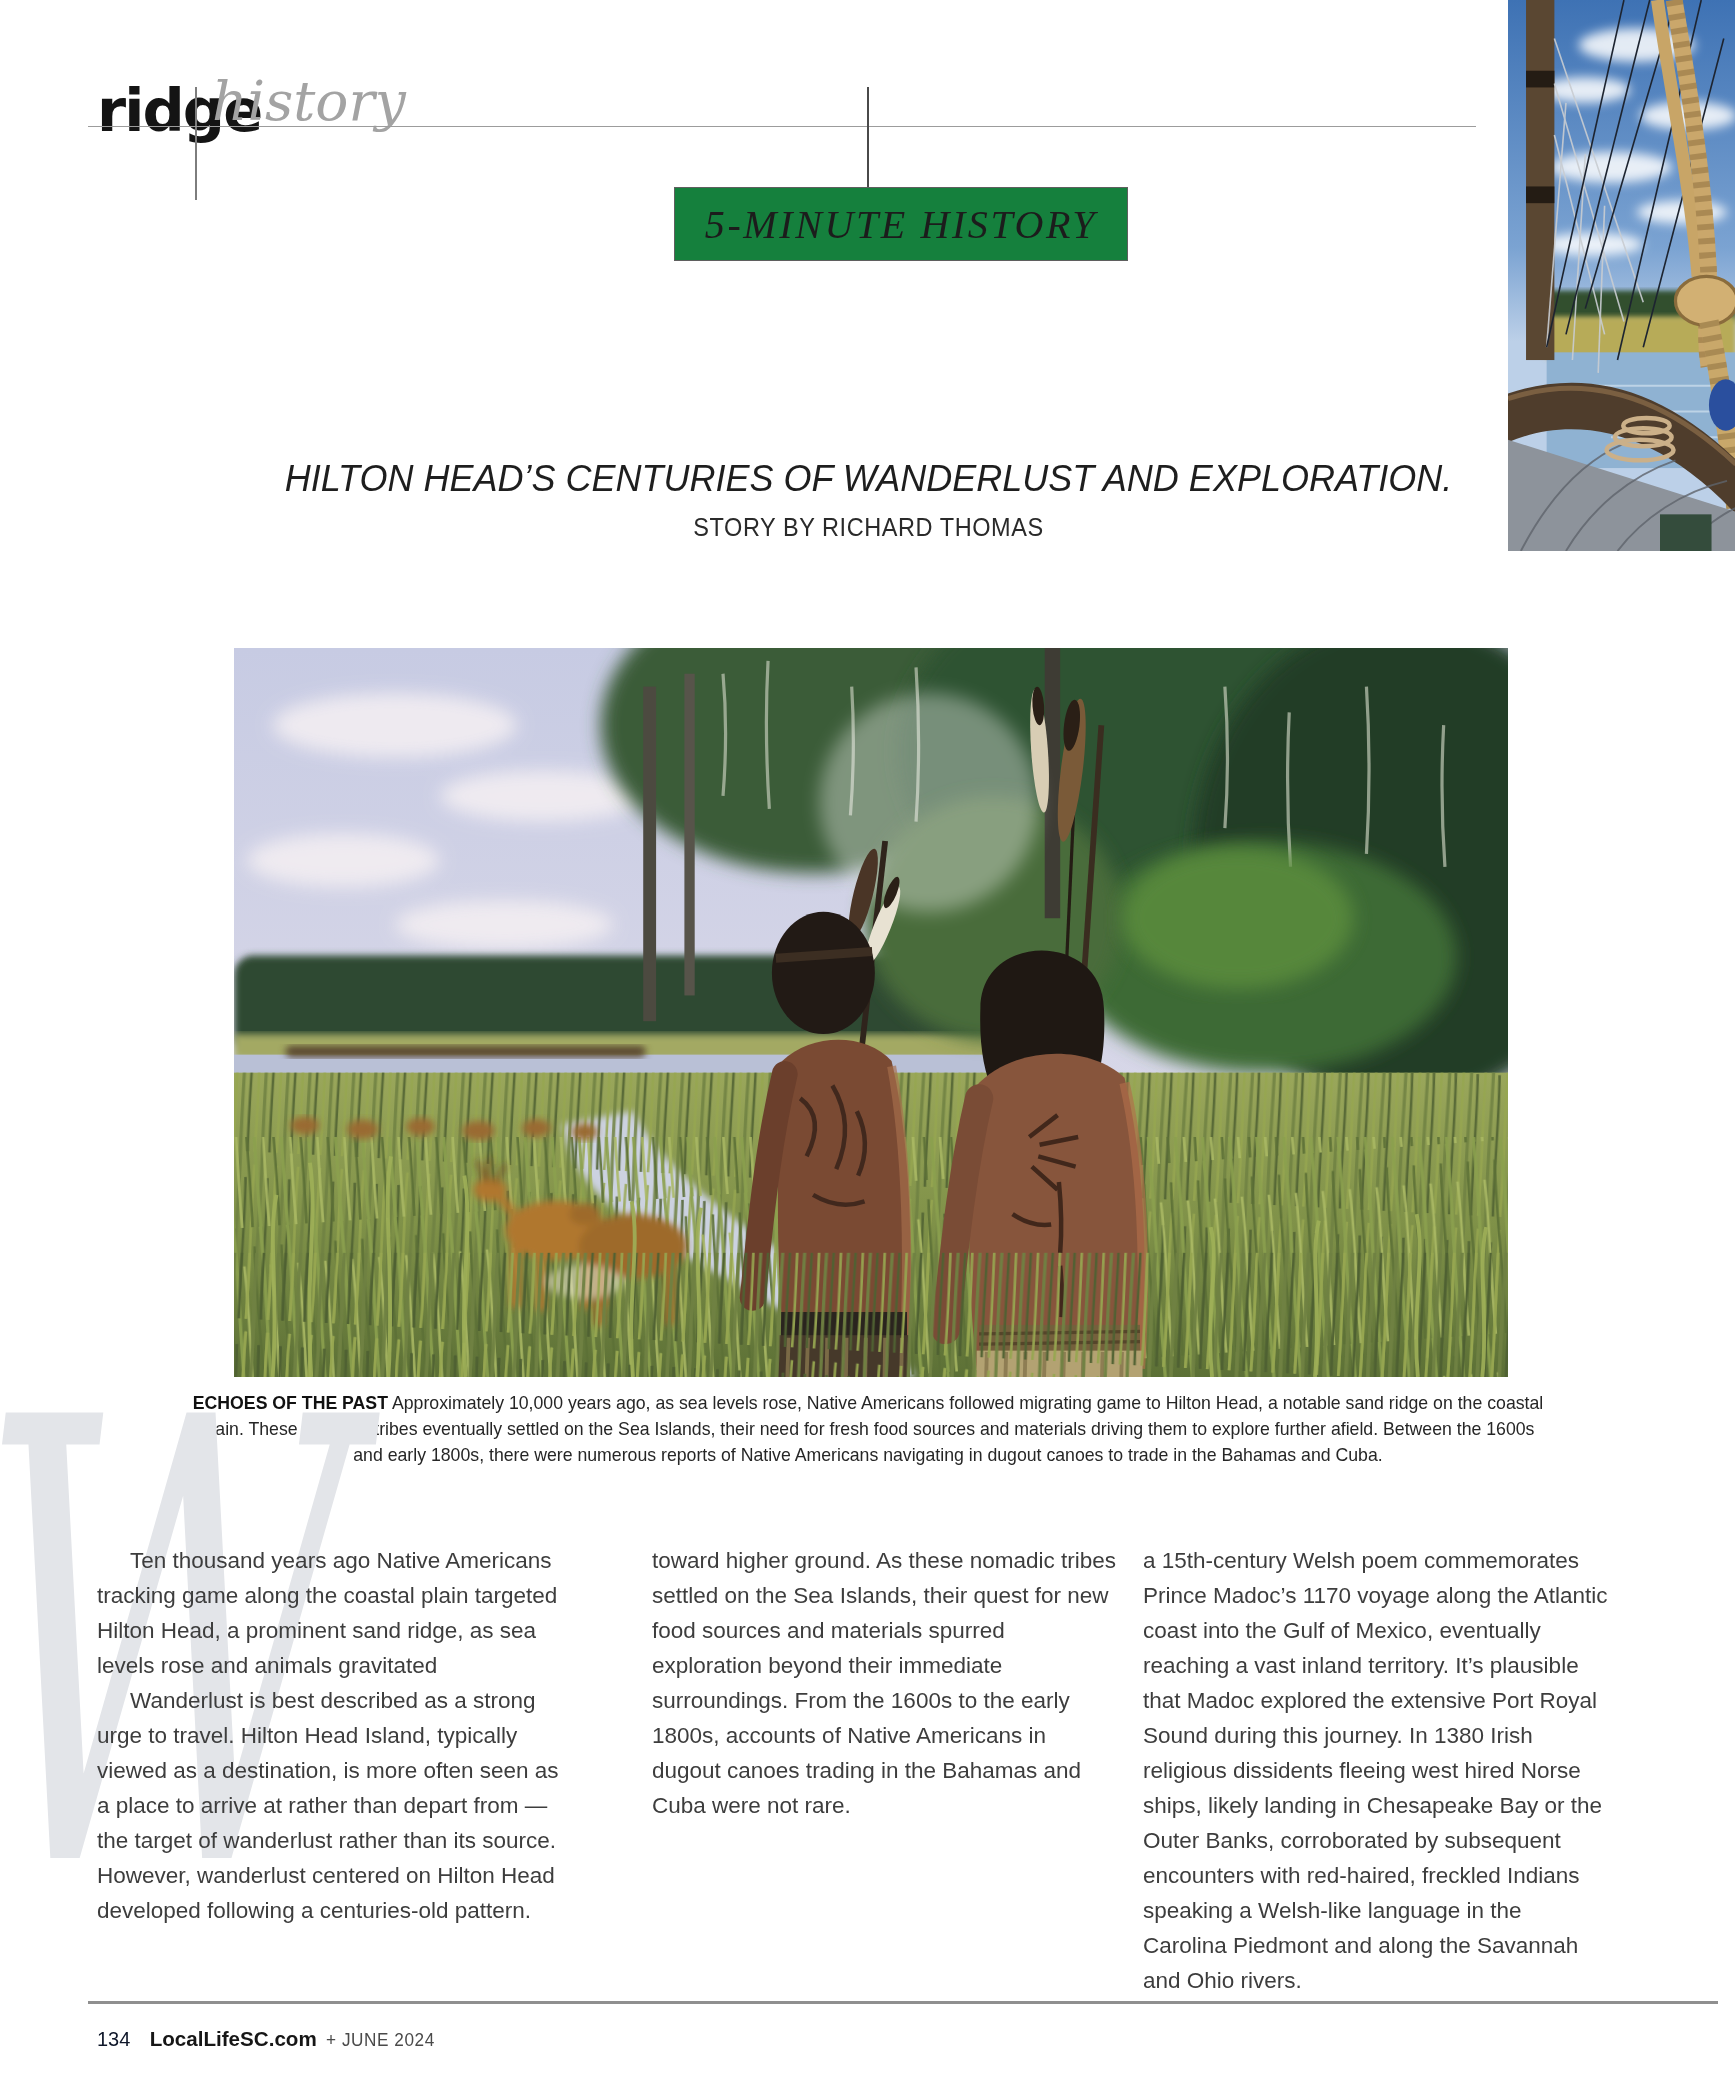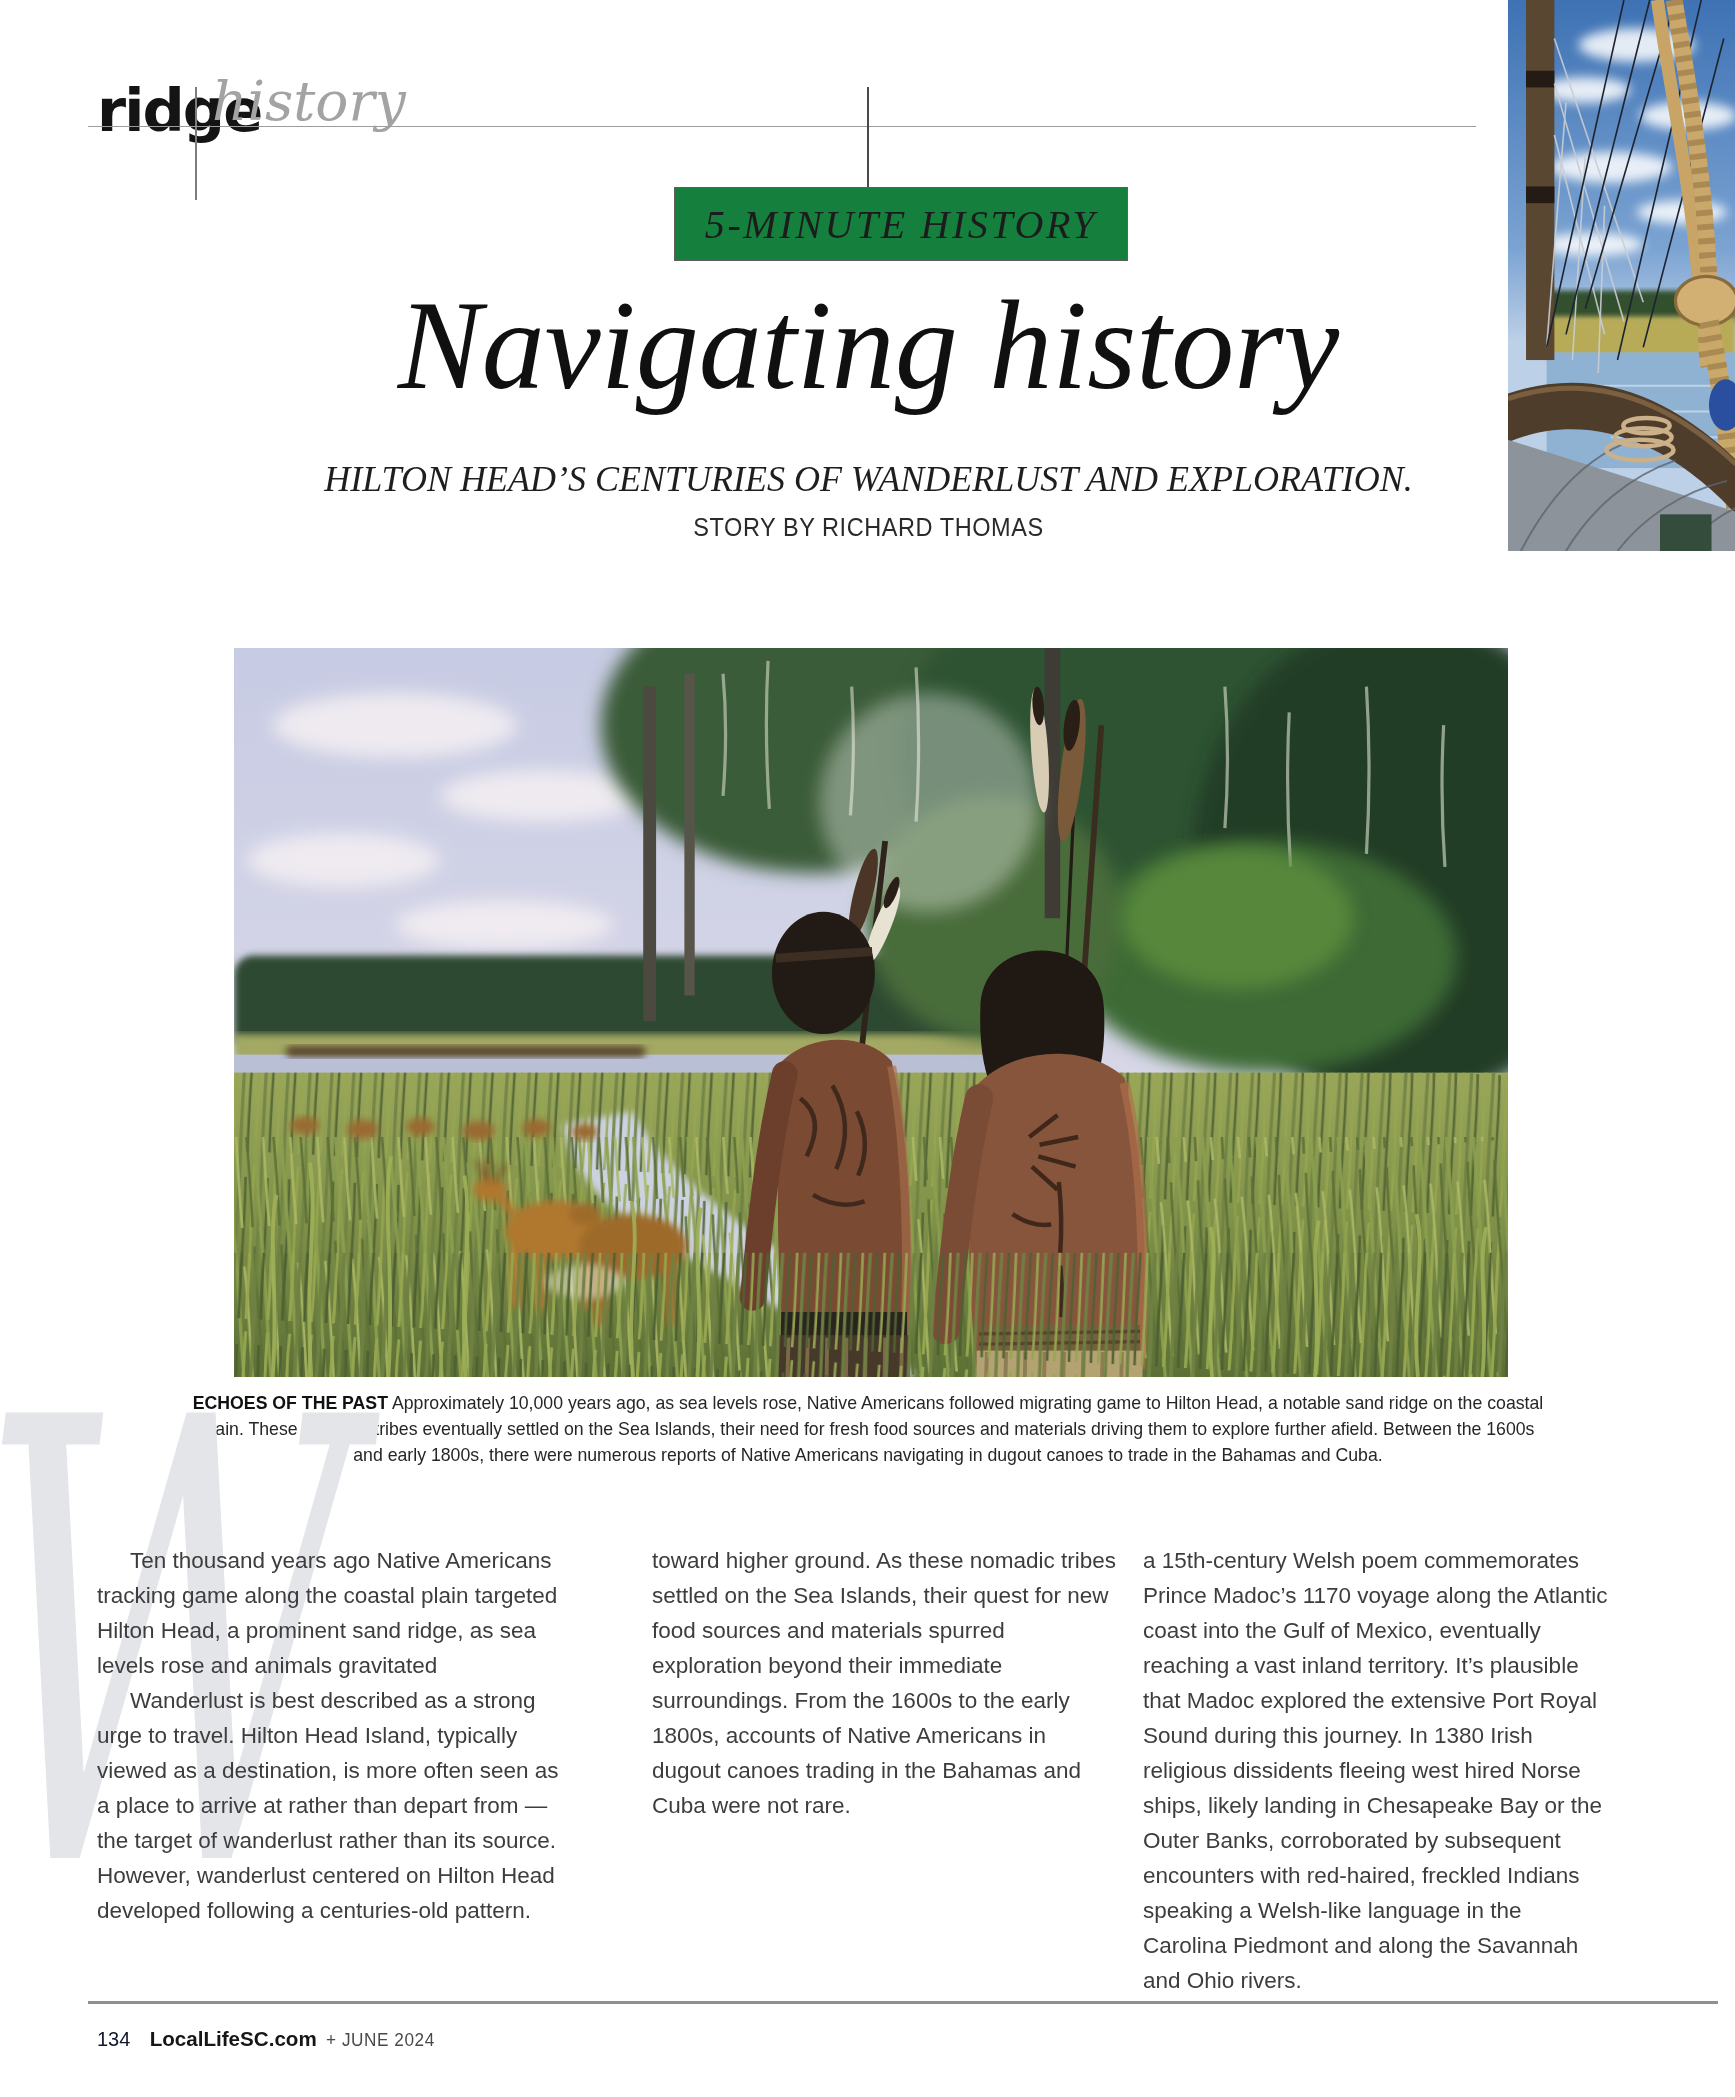--- a/index.html
+++ b/index.html
@@ -17,21 +17,21 @@
   .kicker-box{position:absolute;left:674px;top:187px;width:452px;height:72px;border:1.9px solid #5f5f5f;
               display:flex;align-items:center;justify-content:center;background:#15803d;}
   .kicker-box span{font-family:"Liberation Serif",serif;font-style:italic;font-size:40px;
                    letter-spacing:2.6px;color:#1c1c1c;}
 
   
   .headline{position:absolute;left:97px;top:275px;width:1543px;text-align:center;
             font-family:"Liberation Serif",serif;font-style:italic;font-weight:normal;
             font-size:126px;line-height:1.12;color:#101010;}
   .deck{position:absolute;left:97px;top:458px;width:1543px;text-align:center;
-        font-family:Liberation Serif, serif;font-style:italic;font-size:36px;color:#1e1e1e;}
+        font-family:Liberation Sans, sans-serif;font-style:italic;font-size:36px;color:#1e1e1e;}
   .story-by{position:absolute;left:97px;top:513px;width:1543px;text-align:center;
             font-size:25px;letter-spacing:0.6px;color:#2a2a2a;transform:scaleX(.94);}
   .author-note{position:absolute;left:97px;top:555px;width:1543px;text-align:center;
                font-style:italic;font-size:20px;line-height:30px;color:#333;}
 
   
   .ship-photo{position:absolute;left:1508px;top:0;width:228px;height:551px;}
   .main-photo{position:absolute;left:234px;top:648px;width:1274px;height:729px;}
 
   
@@ -63,21 +63,20 @@
 
   <div class="brand-word">ridge</div>
   <div class="brand-divider"></div>
   <div class="brand-section">history</div>
   <div class="header-rule"></div>
   <div class="kicker-connector"></div>
   <div class="kicker-box">
     <span>5-MINUTE HISTORY</span>
   </div>
 
-  <h1 class="headline" style="margin:0;">Navigating history</h1>
   <div class="deck">HILTON HEAD’S CENTURIES OF WANDERLUST AND EXPLORATION.</div>
   <div class="story-by">STORY BY RICHARD THOMAS</div>
 
   <svg class="ship-photo" viewBox="0 0 354 857" preserveAspectRatio="none">
     <defs>
       <linearGradient id="shipSky" x1="0" y1="0" x2="0" y2="1">
         <stop offset="0" stop-color="#3e72b4"></stop>
           <stop offset=".45" stop-color="#7ba3d2"></stop>
           <stop offset=".62" stop-color="#bcd0e8"></stop>
       </linearGradient>

